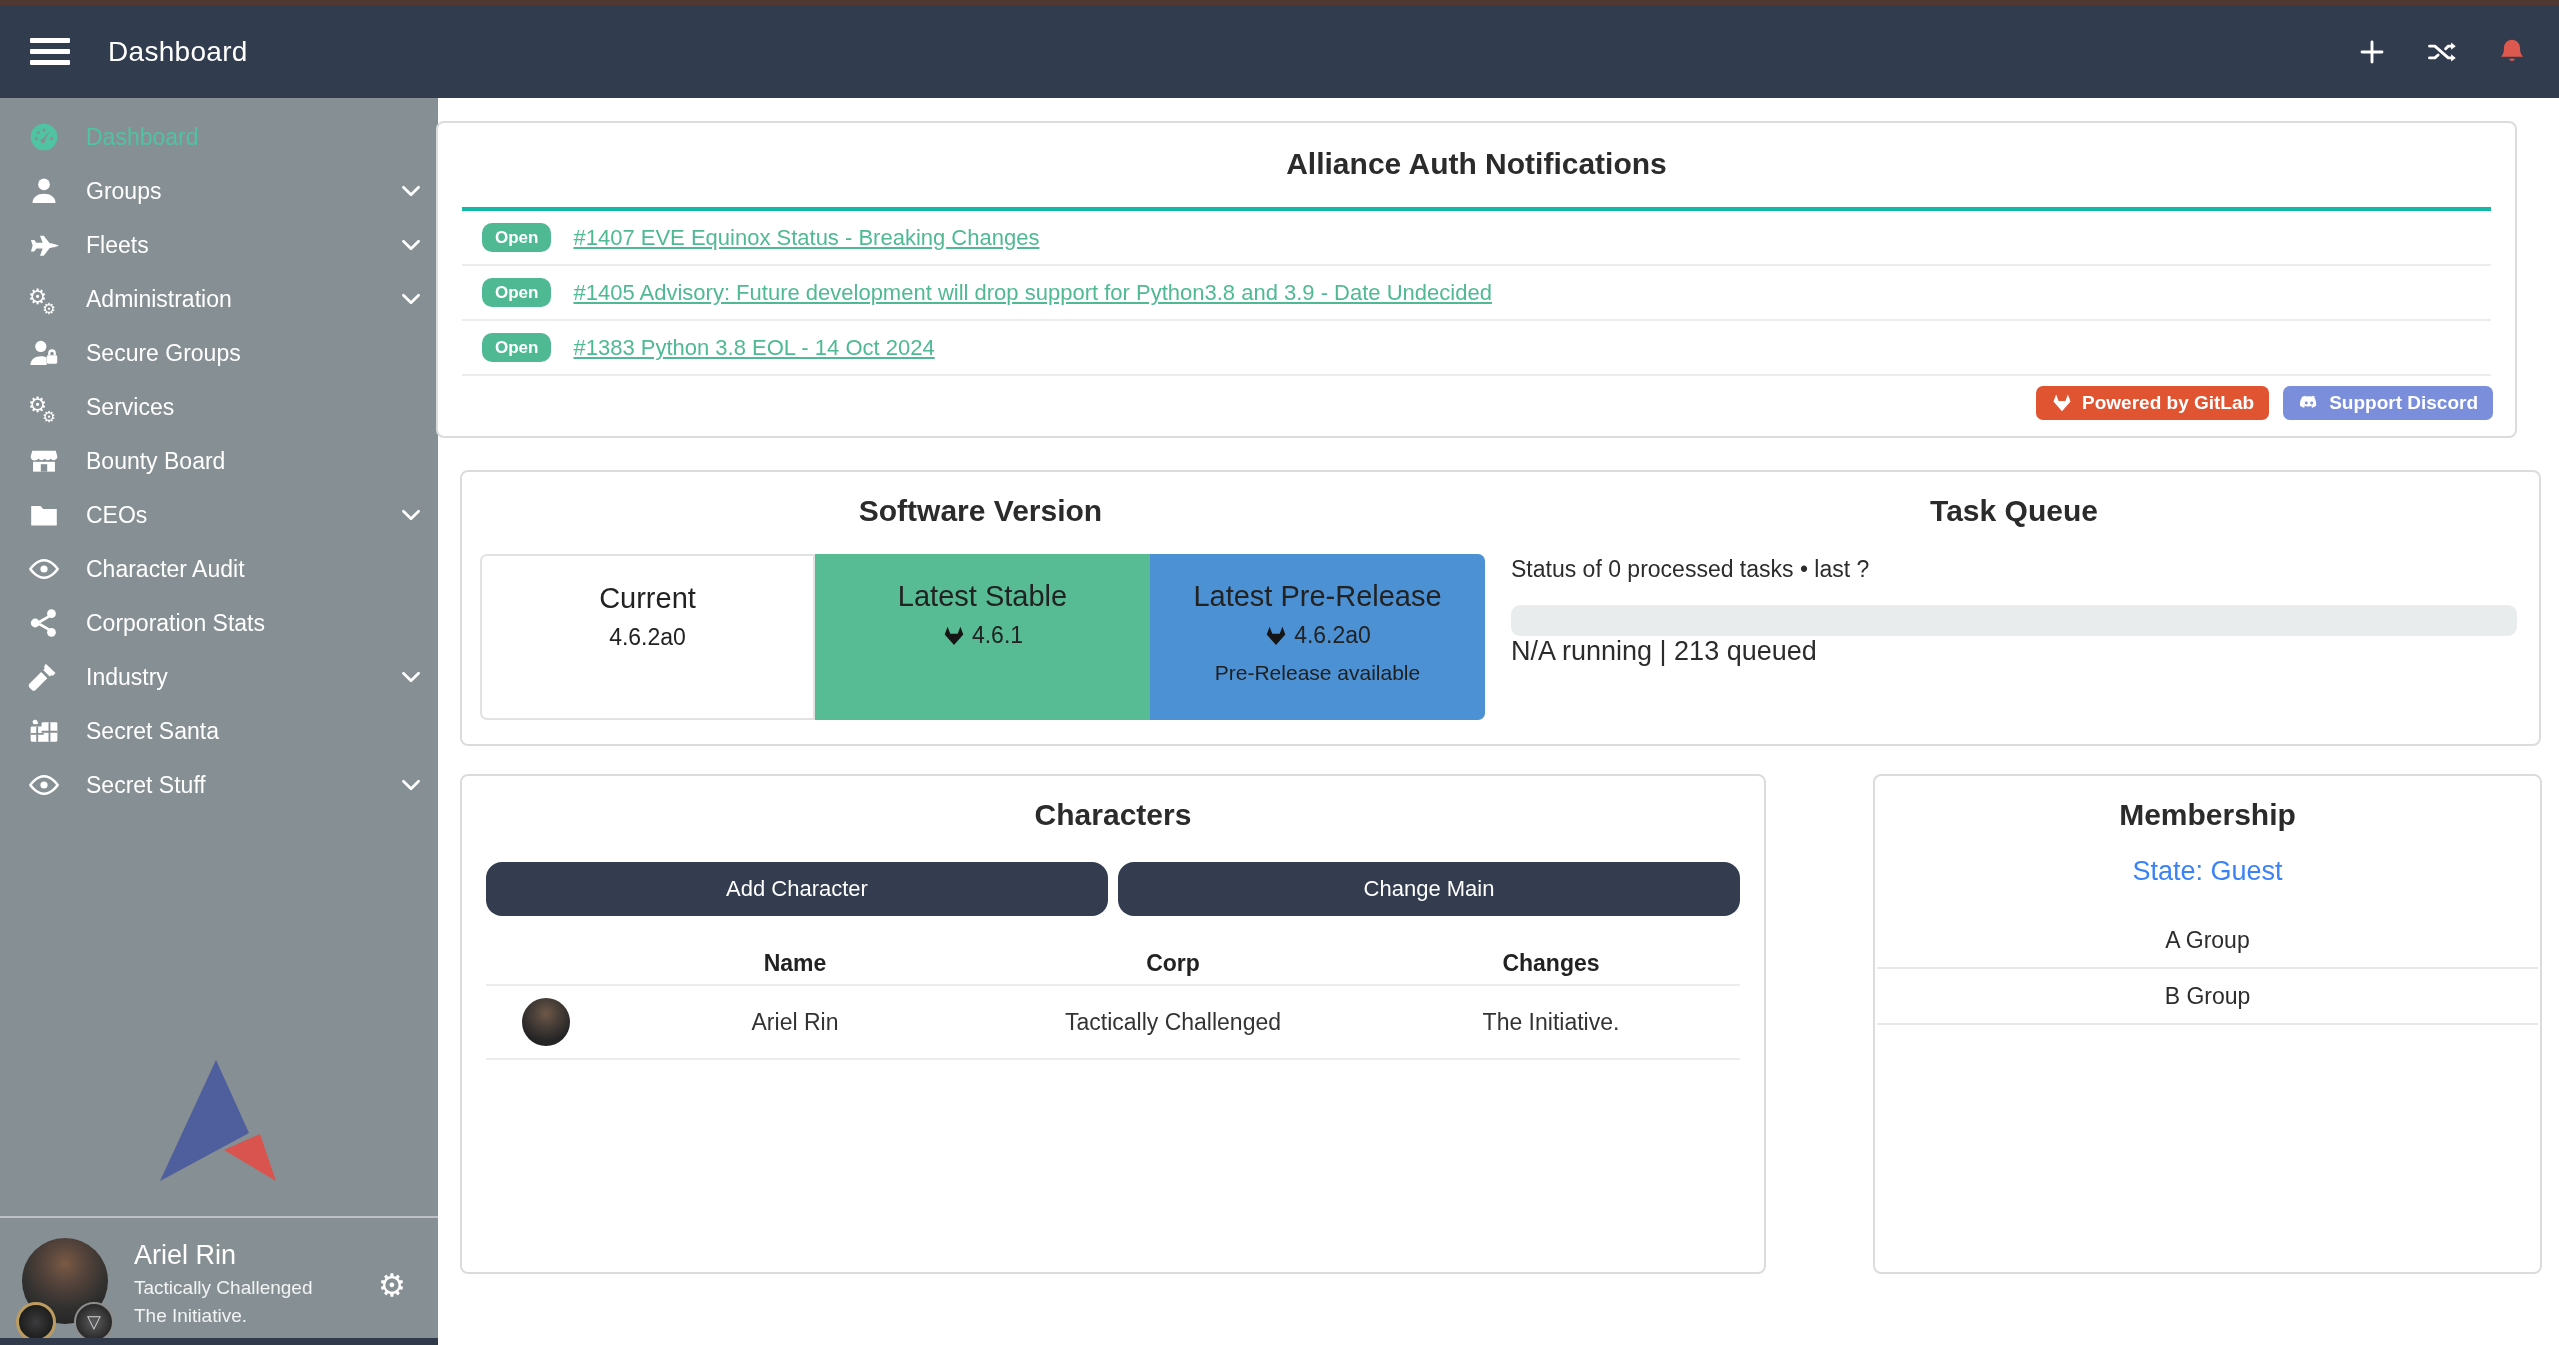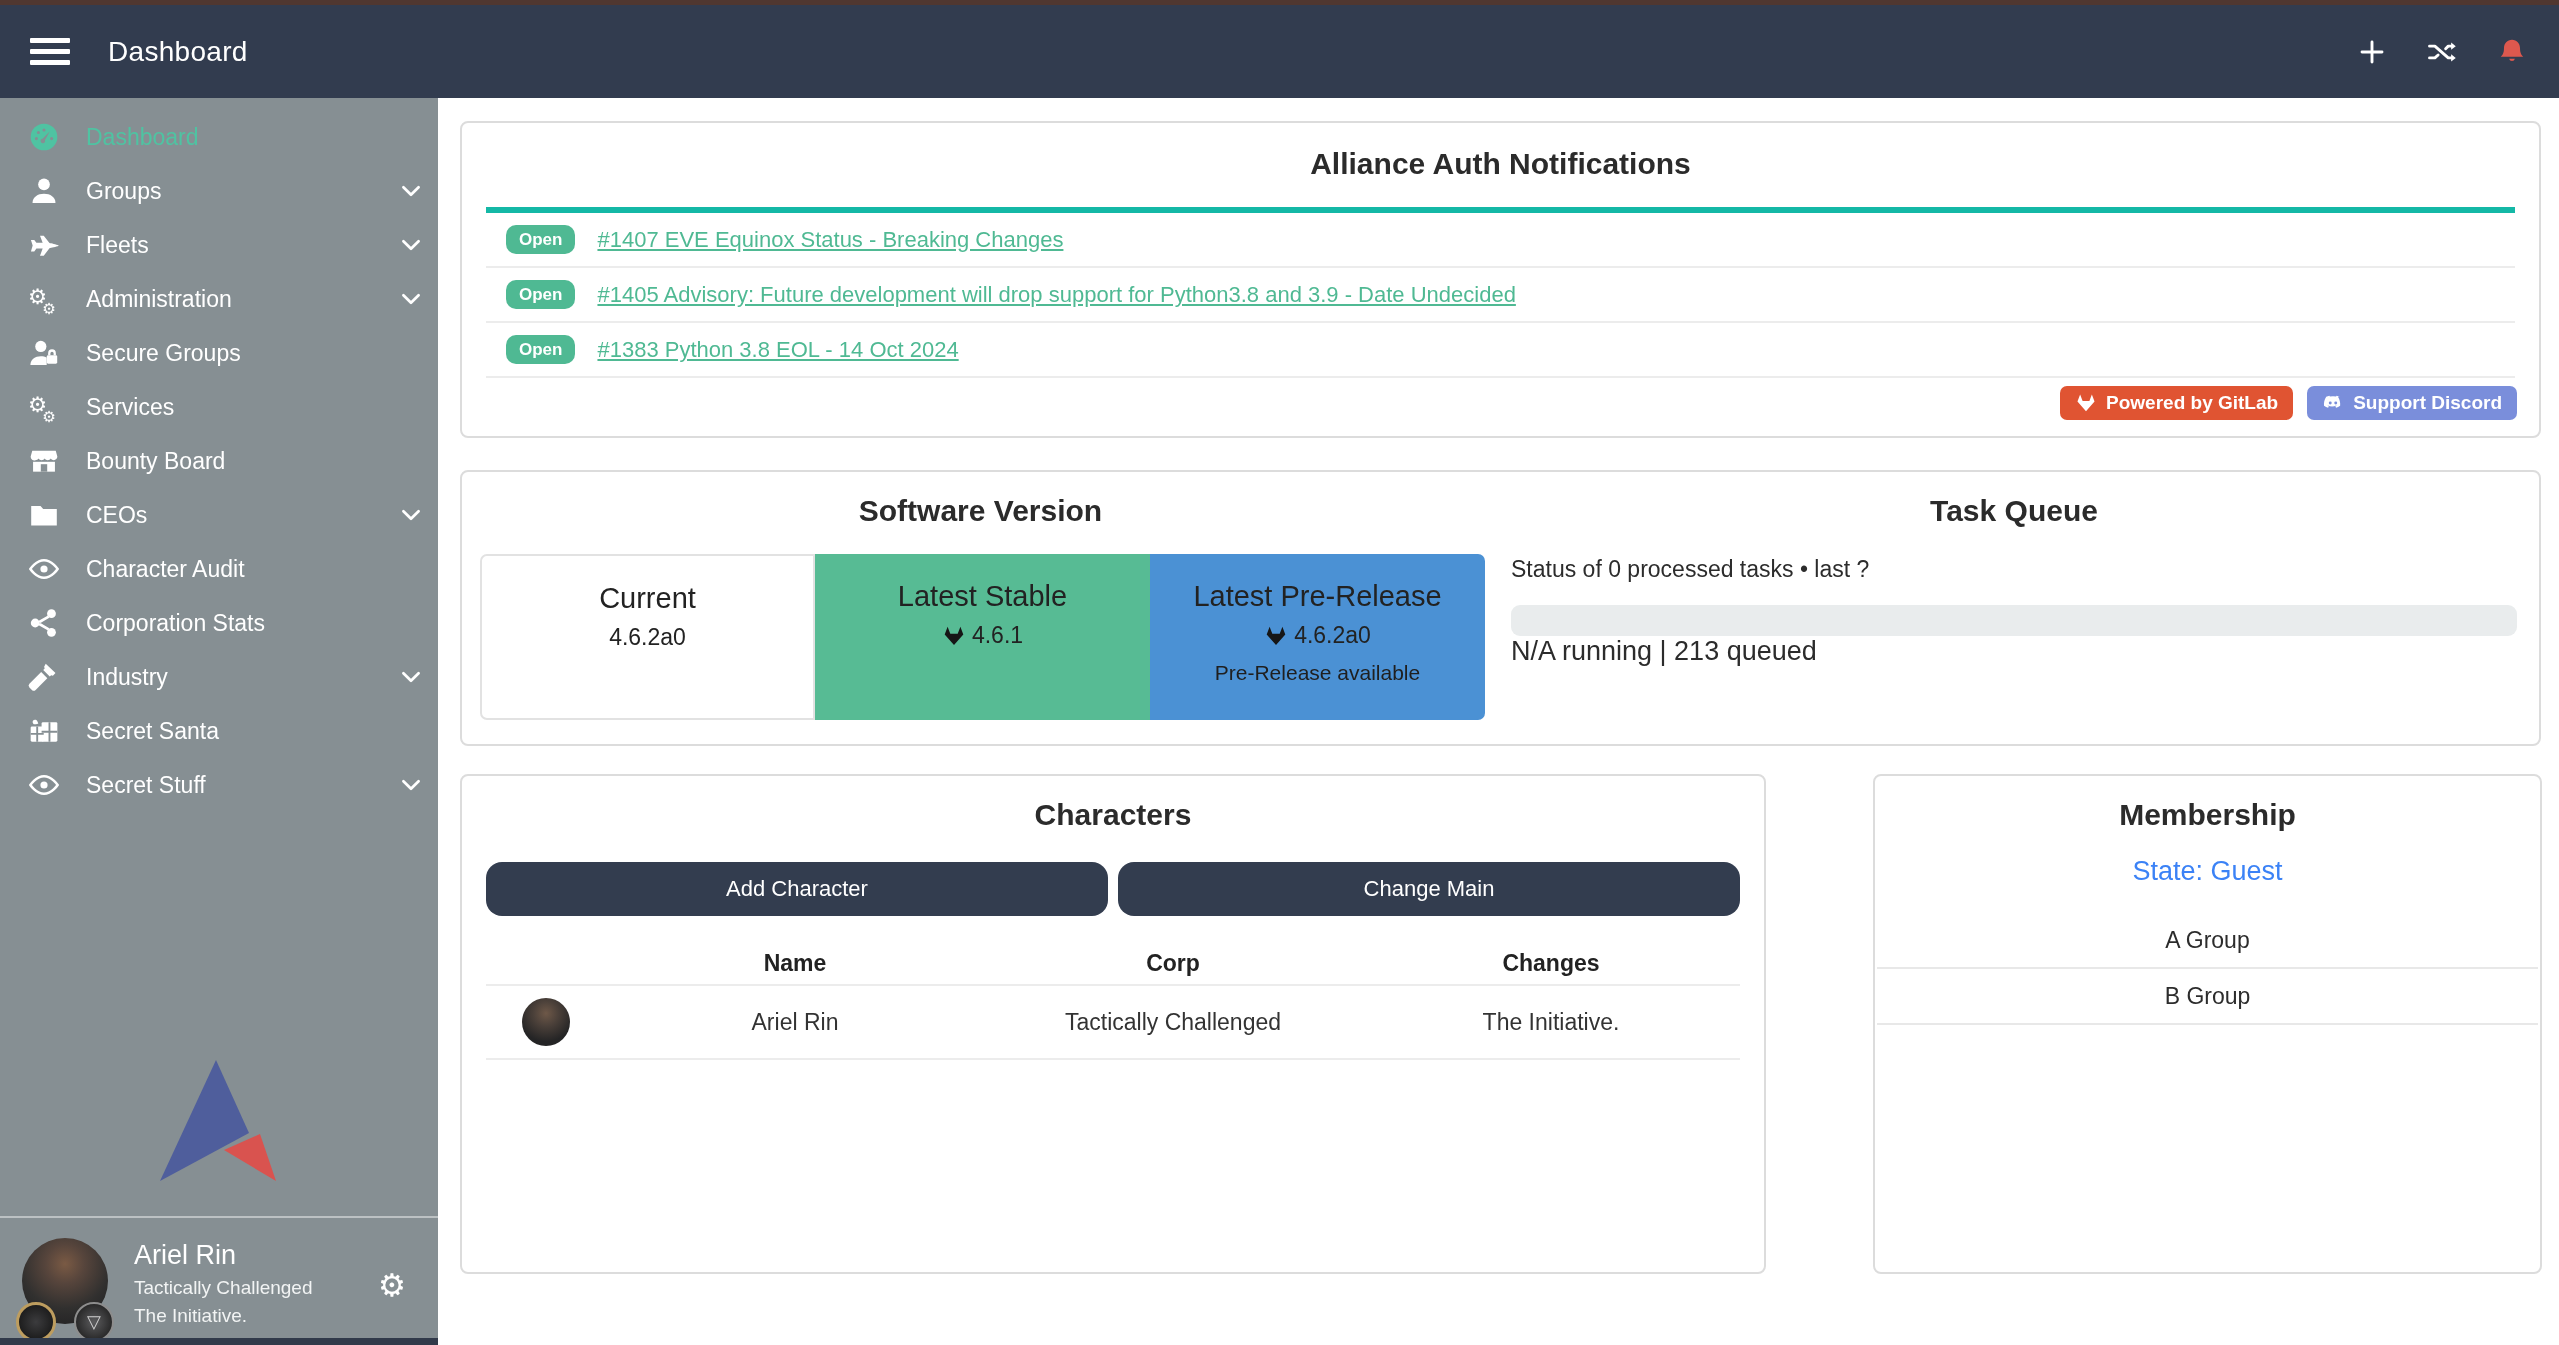--- a/index.html
+++ b/index.html
@@ -50,23 +50,23 @@
   .user-corp, .user-alli { font-size:19px; margin-top:6px; color:#f2f4f4; }
   .user-gear { margin-left:auto; margin-right:26px; width:34px; height:34px; color:#fff; cursor:pointer; }
   .user-gear svg { width:100%; height:100%; }
   .side-bottom-strip { position:absolute; bottom:0; left:0; width:100%; height:7px; background:#313a4a; }
 
   
   .card { position:absolute; background:#fff; border:2px solid #dcdcdc; border-radius:8px; }
   .card-title { text-align:center; font-size:30px; color:#2b2b2b; }
 
   
-  .card-notif { left:460px; top:121px; width:2081px; height:317px; padding:0 24px; }
+  .card-notif { left:436px; top:121px; width:2081px; height:317px; padding:0 24px; }
   .card-notif .card-title { margin-top:24px; }
-  .notif-list { margin-top:26px; border-top:6px solid #14b8a6; }
+  .notif-list { margin-top:26px; border-top:4px solid #14b8a6; }
   .notif-row { height:55px; display:flex; align-items:center; border-bottom:2px solid #ececec; padding-left:20px; }
   .badge-open { background:var(--green); color:#fff; font-size:17px; font-weight:bold;
     padding:6px 13px; border-radius:10px; line-height:1; }
   .notif-link { margin-left:22px; color:var(--green); font-size:22px; text-decoration:underline; cursor:pointer; }
   .notif-badges { position:absolute; right:22px; bottom:16px; display:flex; gap:14px; }
   .shield { display:flex; align-items:center; gap:9px; color:#fff; font-size:19px; font-weight:bold;
     padding:6px 15px; border-radius:7px; cursor:pointer; }
   .shield .s-icon { width:22px; height:22px; display:block; }
   .shield .s-icon svg { width:100%; height:100%; }
   .shield-gitlab { background:var(--gitlab); }

